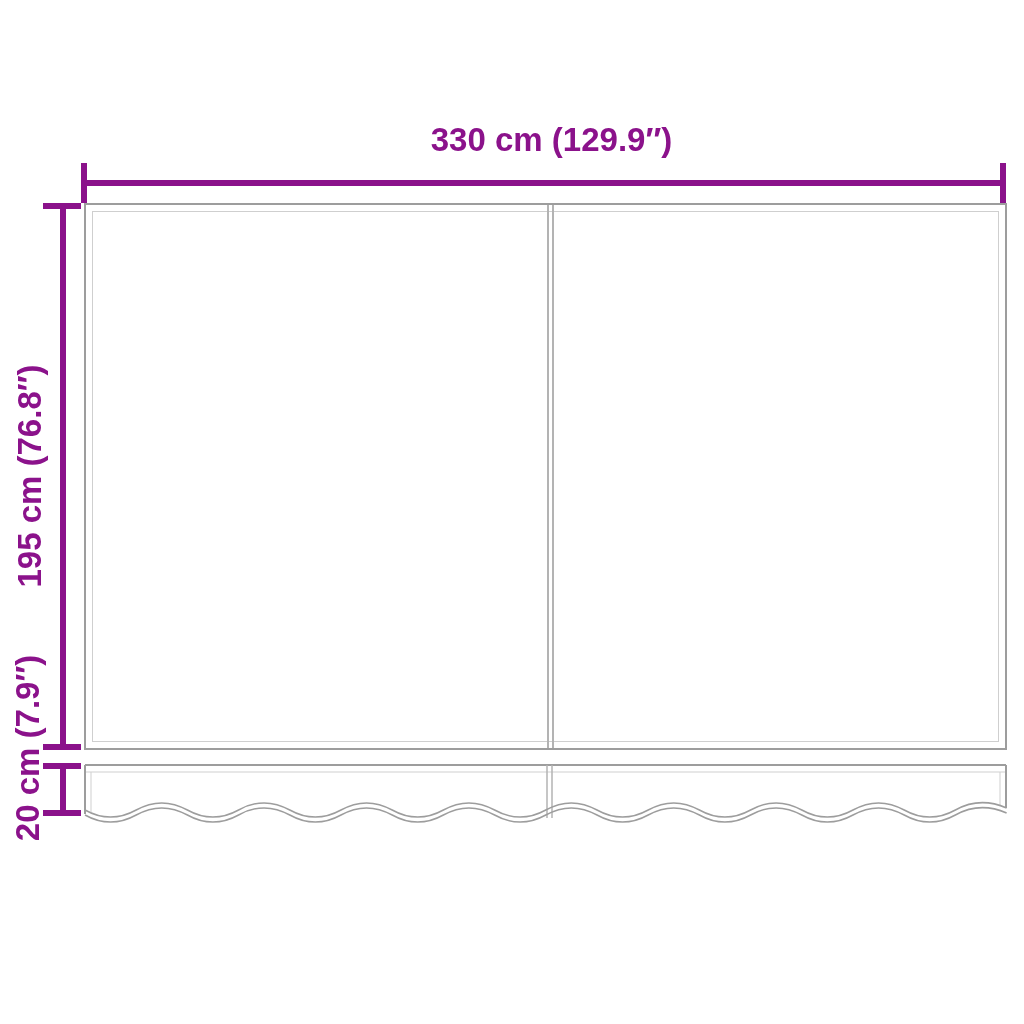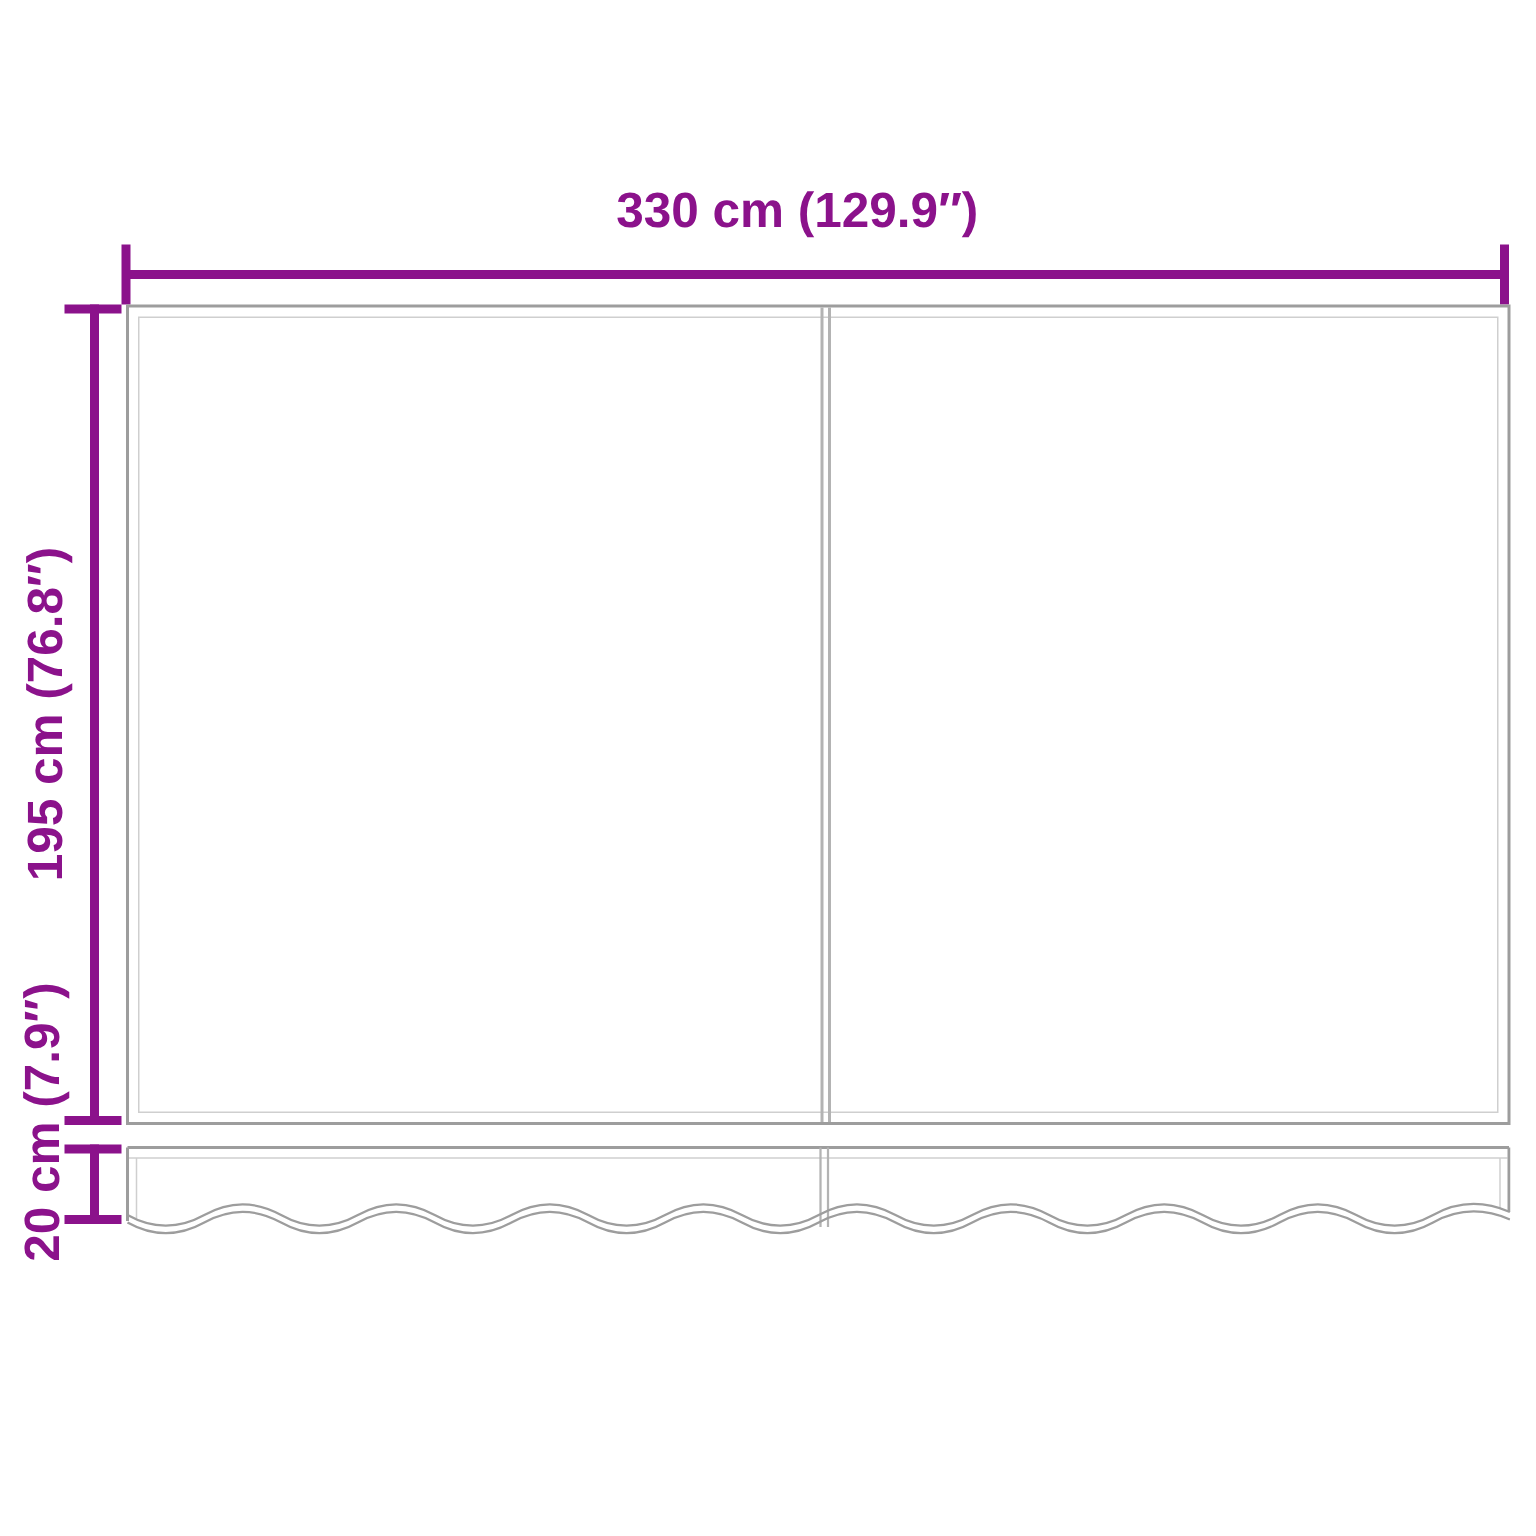--- a/index.html
+++ b/index.html
@@ -59,21 +59,21 @@
   .valance-svg{
     position:absolute;
     left:84px;top:764px;width:923px;height:72px;
   }
 </style>
 </head>
 <body>
 
 <div class="canvas">
 
-  <div class="dim-label" style="left:72px;top:120px;width:919px;">330 cm (129.9″)</div>
+  <div class="dim-label" style="left:92px;top:120px;width:919px;">330 cm (129.9″)</div>
 
   <div class="dim-line" style="left:84px;top:180px;width:919px;height:6px;"></div>
   <div class="dim-line" style="left:81px;top:163px;width:6px;height:40px;"></div>
   <div class="dim-line" style="left:1000px;top:163px;width:6px;height:40px;"></div>
 
   <div class="dim-label rot" style="left:-130px;top:456px;width:320px;height:40px;">195 cm (76.8″)</div>
 
   <div class="dim-line" style="left:60px;top:203px;width:6px;height:547px;"></div>
   <div class="dim-line" style="left:43px;top:203px;width:38px;height:6px;"></div>
   <div class="dim-line" style="left:43px;top:744px;width:38px;height:6px;"></div>

